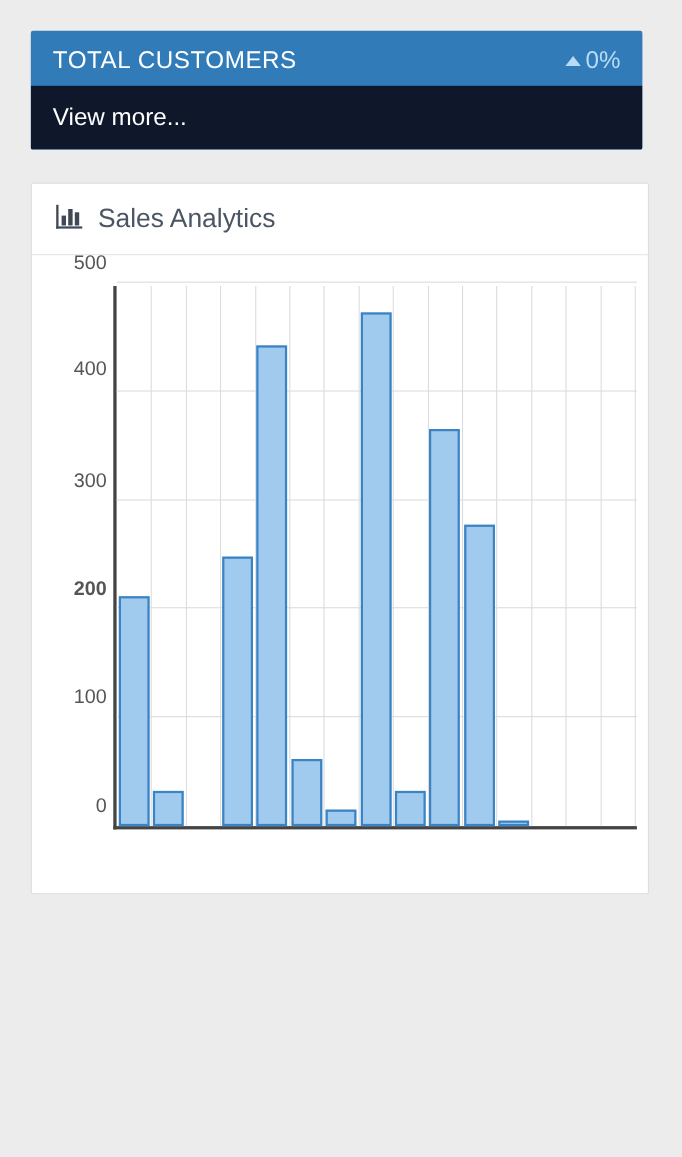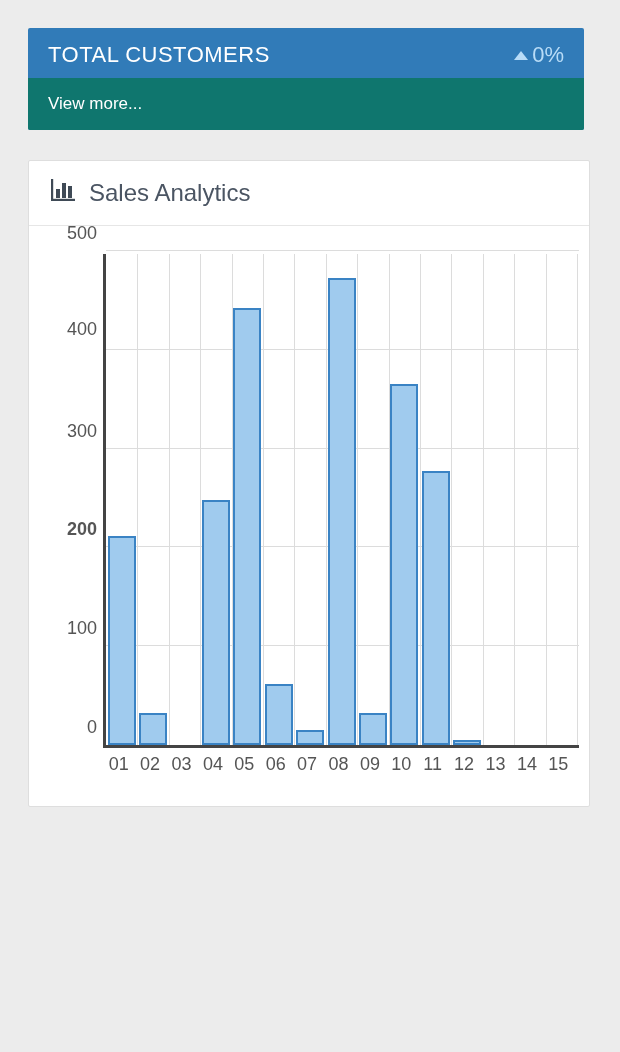--- a/index.html
+++ b/index.html
@@ -56,37 +56,37 @@
   .stat-icon {
     opacity: 0.35;
   }
   .stat-value {
     font-size: 80px;
     font-weight: 300;
     letter-spacing: -1px;
     color: #fff;
   }
   .stat-footer {
-    background: #0f766e;
+    background: #0f172a;
     padding: 16px 20px 16px 20px;
-    font-size: 17px;
+    font-size: 22px;
     cursor: pointer;
   }
 
   
   .panel {
     margin-top: 30px;
     background: #fff;
     border: 1px solid #dedede;
     border-radius: 2px;
     width: 562px; 
   }
   .panel-head {
     display: flex;
-    align-items: flex-start;
+    align-items: center;
     gap: 14px;
     padding: 18px 22px;
     border-bottom: 1px solid #e6e6e6;
   }
   .panel-title {
     color: #4b5563;
     font-size: 24px;
     font-weight: 400;
   }
   .panel-body {
@@ -224,34 +224,17 @@
             <div class="vgrid" style="left: 314px;"></div>
             <div class="bar" style="left: 284.3px; width: 28px; height: 360.62px;"></div>
             <div class="vgrid" style="left: 345.4px;"></div>
             <div class="bar" style="left: 315.7px; width: 28px; height: 273.676px;"></div>
             <div class="vgrid" style="left: 376.8px;"></div>
             <div class="bar" style="left: 347.1px; width: 28px; height: 4.94px;"></div>
             <div class="vgrid" style="left: 408.2px;"></div>
             <div class="vgrid" style="left: 439.6px;"></div>
             <div class="vgrid" style="left: 471px;"></div>
           </div>
-        <div class="x-axis" id="x-axis">
-            <div class="x-tick" style="left: 15.7px;">01</div>
-            <div class="x-tick" style="left: 47.1px;">02</div>
-            <div class="x-tick" style="left: 78.5px;">03</div>
-            <div class="x-tick" style="left: 109.9px;">04</div>
-            <div class="x-tick" style="left: 141.3px;">05</div>
-            <div class="x-tick" style="left: 172.7px;">06</div>
-            <div class="x-tick" style="left: 204.1px;">07</div>
-            <div class="x-tick" style="left: 235.5px;">08</div>
-            <div class="x-tick" style="left: 266.9px;">09</div>
-            <div class="x-tick" style="left: 298.3px;">10</div>
-            <div class="x-tick" style="left: 329.7px;">11</div>
-            <div class="x-tick" style="left: 361.1px;">12</div>
-            <div class="x-tick" style="left: 392.5px;">13</div>
-            <div class="x-tick" style="left: 423.9px;">14</div>
-            <div class="x-tick" style="left: 455.3px;">15</div>
-          </div>
       </div>
     </div>
   </div>
 
 </div>
 
 </body></html>

